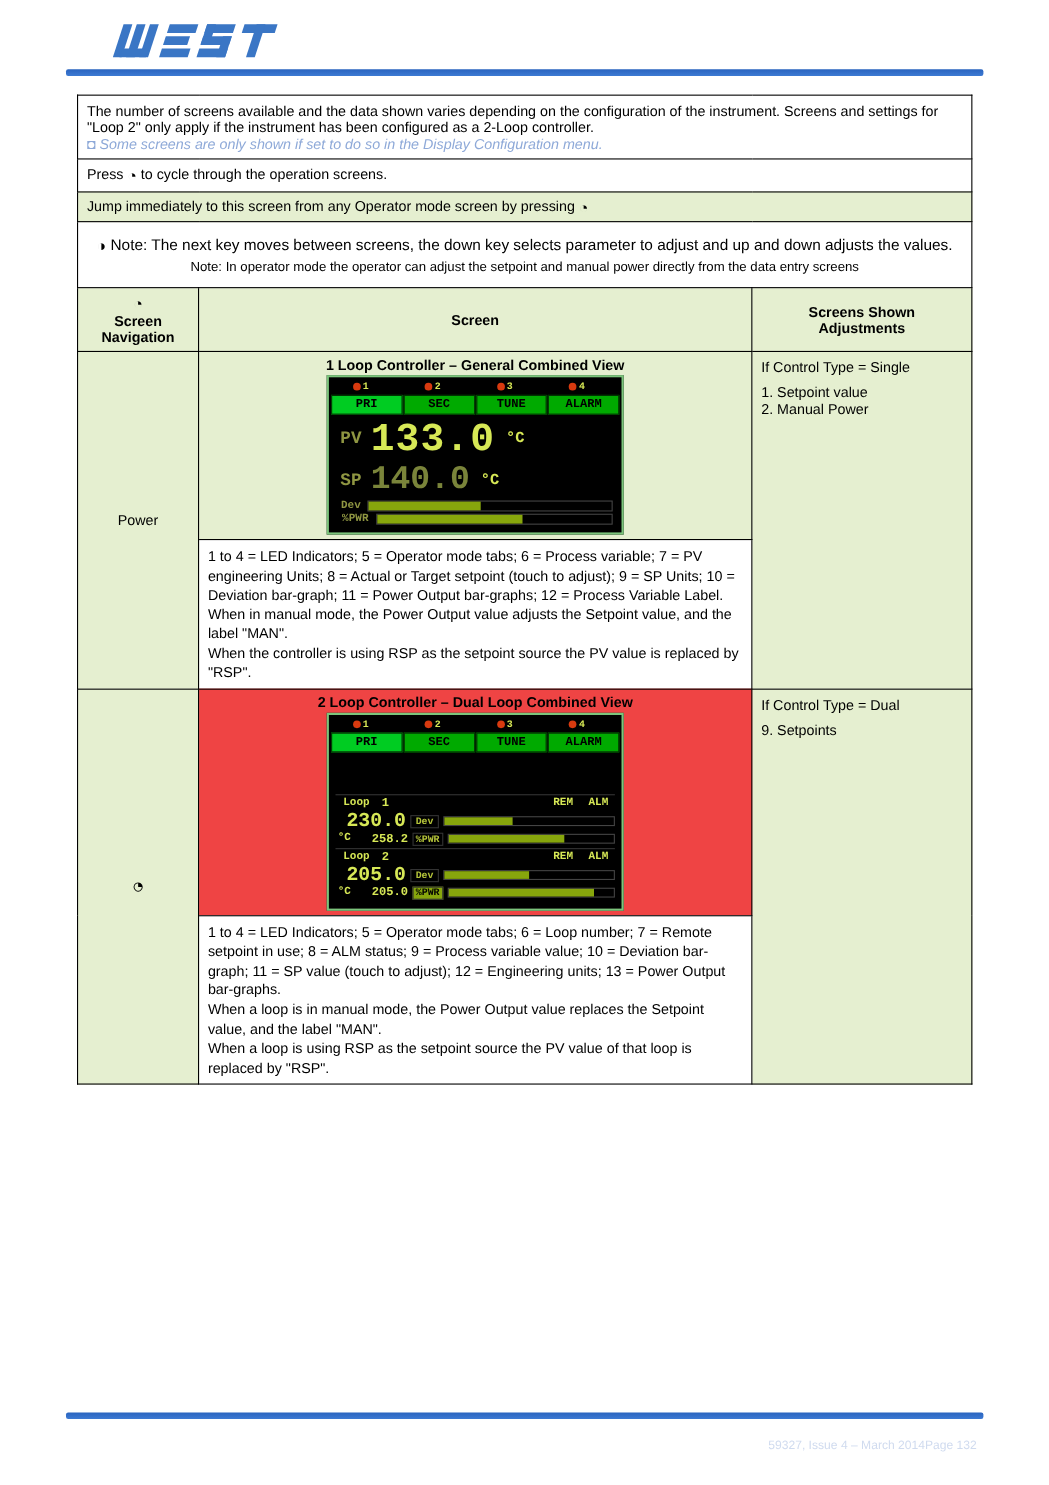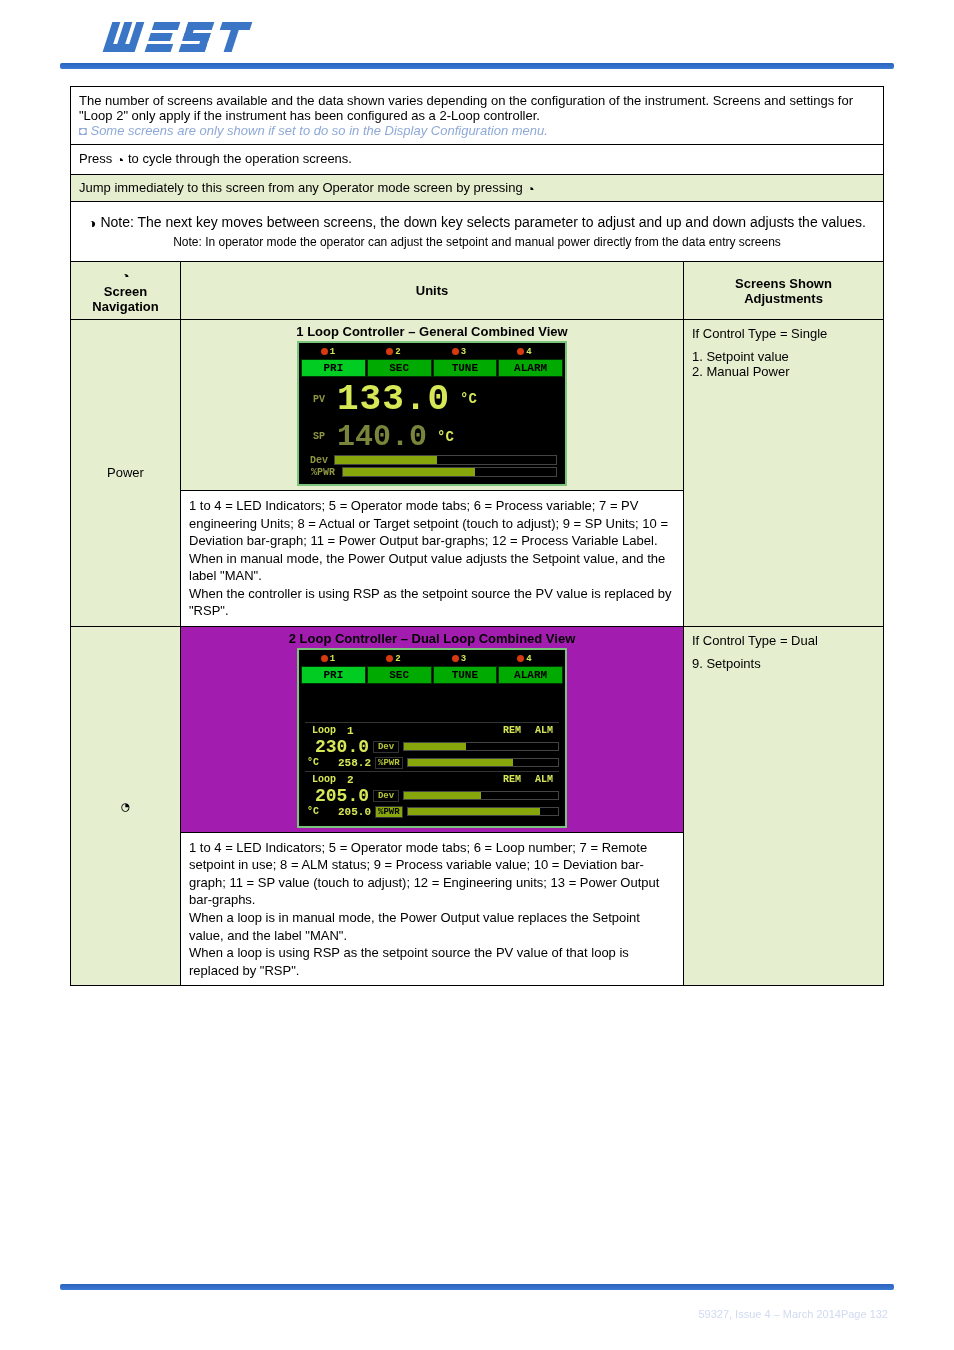--- a/index.html
+++ b/index.html
@@ -147,21 +147,21 @@
     padding: 2px 6px 4px 6px;
     position: relative;
   }
   .pv-line, .sp-line {
     display: flex;
     align-items: center;
     gap: 6px;
   }
   .pv-line .lbl, .sp-line .lbl {
     color: #8f9642;
-    font-size: 10px;
+    font-size: 16px;
     width: 24px;
     text-align: center;
   }
   .pv-line .val {
     color: #d7e856;
     font-size: 36px;
     font-weight: bold;
     letter-spacing: 1px;
   }
   .pv-line .unit, .sp-line .unit {
@@ -369,21 +369,21 @@
         </div>
         <div class="note-sub">Note: In operator mode the operator can adjust the setpoint and manual power directly from the data entry screens</div>
       </td>
     </tr>
 
     <tr class="header-green">
       <td style="width:110px">
         <span class="ico-eye">◔</span><br>
         <span class="soft-label">Screen Navigation</span>
       </td>
-      <td>Units</td>
+      <td>Screen</td>
       <td style="width:200px">
         <span>Screens Shown</span><br>
         <span>Adjustments</span>
       </td>
     </tr>
 
     <tr class="green-row">
       <td rowspan="2" class="center-col">
         <span>Power</span>
       </td>
@@ -443,21 +443,21 @@
         <div>When the controller is using RSP as the setpoint source the PV value is replaced by "RSP".</div>
       </td>
     </tr>
 
     <tr class="green-row">
       <td rowspan="2" class="center-col">
         <span class="navseq">
           <span class="ico-eye">◔</span>
         </span>
       </td>
-      <td class="greenbox" style="background:#a21caf;text-align:center;font-weight:bold;padding:4px 4px 2px 4px">
+      <td class="greenbox" style="background:#ef4444;text-align:center;font-weight:bold;padding:4px 4px 2px 4px">
         <div>2 Loop Controller – Dual Loop Combined View</div>
         <div class="display-img">
           <div class="leds">
             <span class="led">1</span>
             <span class="led">2</span>
             <span class="led">3</span>
             <span class="led">4</span>
           </div>
           <div class="tabbar">
             <div class="tab active">PRI</div>

